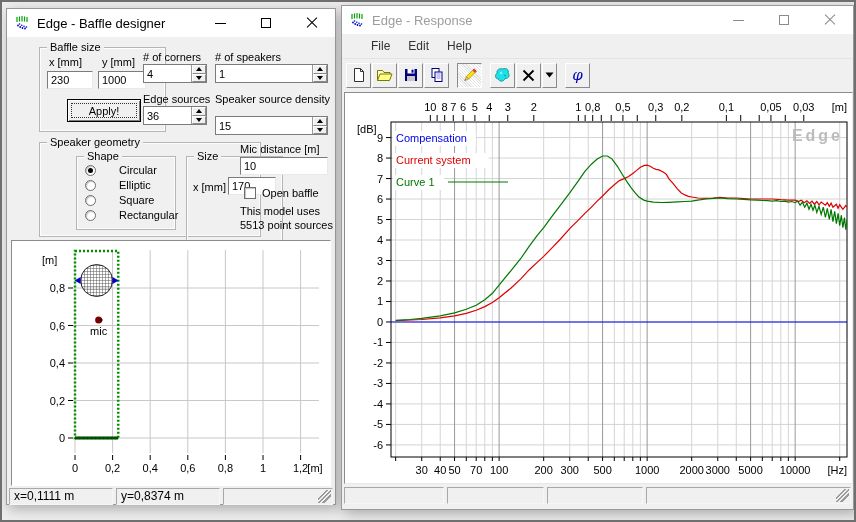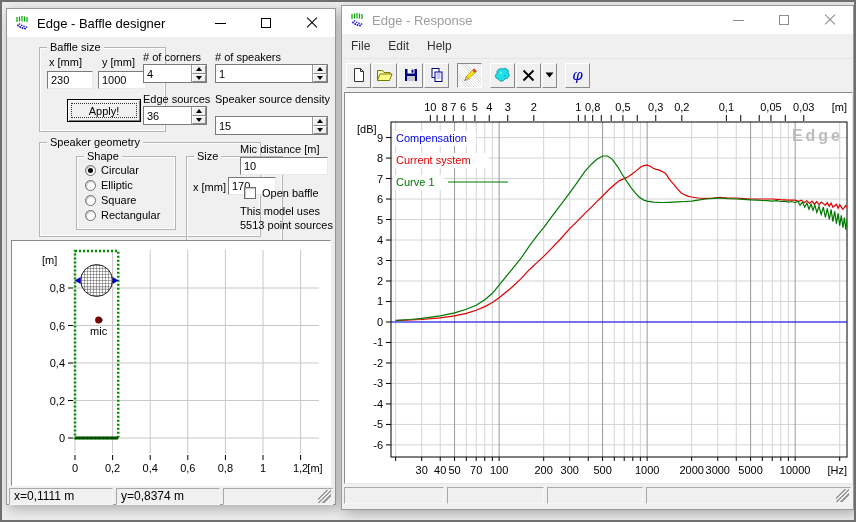--- a/index.html
+++ b/index.html
@@ -26,27 +26,27 @@
   .group > .glabel { position:absolute; top:-7px; left:7px; background:#f0f0f0; padding:0 3px; font-size:11px; }
   .tinput { position:absolute; background:#fff; border:1px solid #7b7b7b; border-bottom-color:#e9e9e9; border-right-color:#e9e9e9; font-family:"Liberation Sans",sans-serif; font-size:11px; padding:1px 3px; height:18px; }
   .spin { position:absolute; height:19px; display:flex; border:1px solid #7b7b7b; background:#fff; }
   .spin input { flex:1; border:0; font-size:11px; font-family:"Liberation Sans",sans-serif; padding:1px 3px; min-width:0; }
   .spinbtns { width:15px; display:flex; flex-direction:column; border-left:1px solid #9a9a9a; }
   .spinbtn { flex:1; background:#f0f0f0; border:1px solid #fff; border-right-color:#8a8a8a; border-bottom-color:#8a8a8a; display:flex; align-items:center; justify-content:center; }
   .tri-up { width:0; height:0; border-left:3px solid transparent; border-right:3px solid transparent; border-bottom:4px solid #000; }
   .tri-dn { width:0; height:0; border-left:3px solid transparent; border-right:3px solid transparent; border-top:4px solid #000; }
   .btn-apply { position:absolute; background:#f0f0f0; border:1px solid #000; box-shadow:inset 1px 1px 0 #fff, inset -1px -1px 0 #7c7c7c; font-size:11px; display:flex; align-items:center; justify-content:center; }
   .btn-apply::before { content:""; position:absolute; inset:3px; border:1px dotted #333; }
-  .radio-row { position:absolute; display:flex; align-items:center; gap:5px; }
+  .radio-row { position:absolute; display:flex; align-items:center; gap:23px; }
   .radio { width:11px; height:11px; border-radius:50%; background:#fff; border:1px solid #6d6d6d; box-shadow:inset 1px 1px 1px #c2c2c2; position:relative; }
   .radio.checked::after { content:""; position:absolute; left:2px; top:2px; width:5px; height:5px; border-radius:50%; background:#000; }
   .radio-row span.rlabel { font-size:11px; }
   .checkbox { width:12px; height:12px; background:#fff; border:1px solid #6d6d6d; box-shadow:inset 1px 1px 1px #c2c2c2; display:inline-block; }
 
-  .menubar { position:absolute; left:0; right:0; top:28px; height:25px; display:flex; align-items:center; padding-left:0; border-bottom:1px solid #e4e4e4; }
+  .menubar { position:absolute; left:0; right:0; top:28px; height:25px; display:flex; align-items:center; padding-left:20px; border-bottom:1px solid #e4e4e4; }
   .menu-item { font-size:12px; color:#333; padding:4px 9px; }
   .toolbar { position:absolute; left:0; right:0; top:53px; height:32px; display:flex; align-items:center; padding-left:4px; }
   .tbtn { width:25px; height:25px; background:#f0f0f0; border:1px solid #fff; border-right-color:#8a8a8a; border-bottom-color:#8a8a8a; display:flex; align-items:center; justify-content:center; margin-right:1px; }
   .tbtn.narrow { width:15px; }
   .tbtn.active { background:repeating-linear-gradient(45deg,#fff 0 1px,#e3e3e3 1px 2px); border-color:#8a8a8a #fff #fff #8a8a8a; }
   .tsep { width:7px; }
   .phi { font-family:"DejaVu Serif", serif; font-style:italic; font-size:15px; color:#0000bb; line-height:1; }
 
   .chartpanel { position:absolute; background:#fff; border:1px solid #8c8c8c; border-bottom-color:#e8e8e8; border-right-color:#e8e8e8; }
   .plotpanel { position:absolute; background:#fff; border:1px solid #8c8c8c; border-bottom-color:#fff; border-right-color:#fff; }

